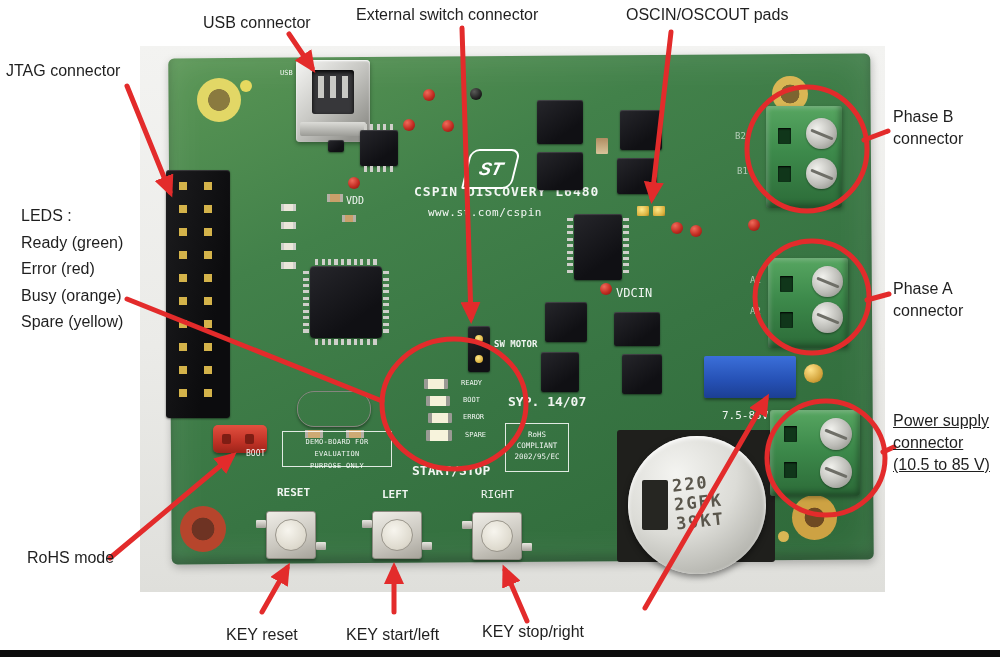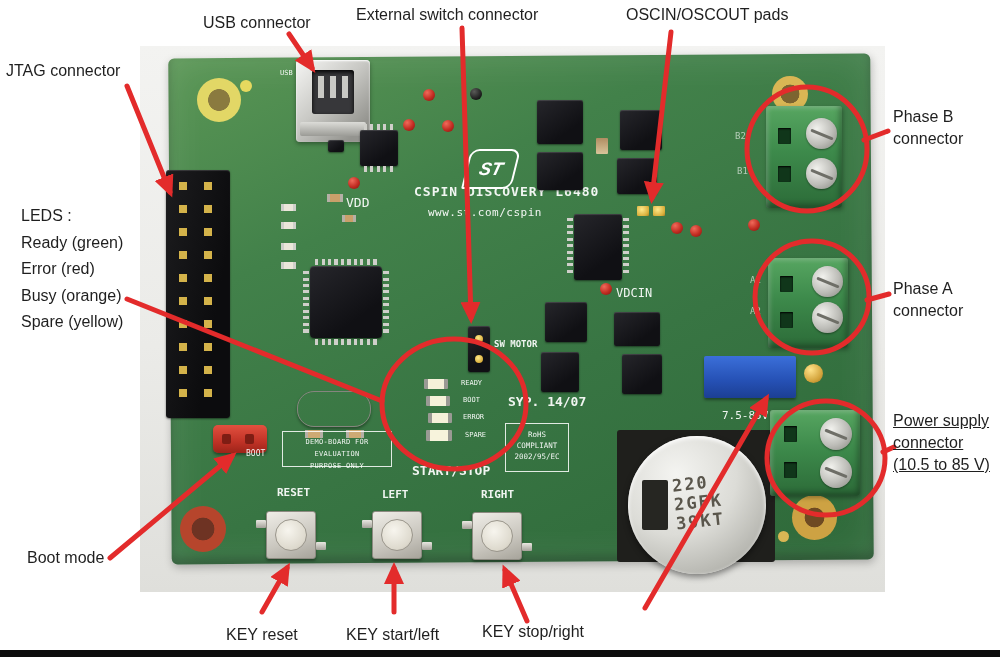--- a/index.html
+++ b/index.html
@@ -95,21 +95,21 @@
     <div class="pins-h abs" style="left:4px;right:4px;top:-6px;"></div>
     <div class="pins-h abs" style="left:4px;right:4px;bottom:-6px;"></div>
   </div>
   <div class="abs chip" style="left:328px;top:140px;width:16px;height:12px;"></div>
 
   <div class="abs tp" style="left:423px;top:89px;"></div>
   <div class="abs tp tp-black" style="left:470px;top:88px;"></div>
   <div class="abs tp" style="left:403px;top:119px;"></div>
   <div class="abs tp" style="left:442px;top:120px;"></div>
   <div class="abs tp" style="left:348px;top:177px;"></div>
-  <div class="abs silk" style="left:346px;top:195px;font-size:13px;">VDD</div>
+  <div class="abs silk" style="left:346px;top:195px;font-size:10px;">VDD</div>
   <div class="abs tp" style="left:671px;top:222px;"></div>
   <div class="abs tp" style="left:690px;top:225px;"></div>
   <div class="abs tp" style="left:748px;top:219px;"></div>
   <div class="abs tp" style="left:600px;top:283px;"></div>
   <div class="abs silk" style="left:616px;top:286px;font-size:12px;">VDCIN</div>
 
   <div class="abs" style="left:466px;top:149px;width:46px;height:36px;border:2.5px solid #fff;border-radius:9px 9px 9px 2px;
               transform:skewX(-14deg);display:flex;align-items:center;justify-content:center;">
     <span style="color:#fff;font-weight:bold;font-style:italic;font-size:18px;font-family:'Liberation Sans',sans-serif;">ST</span>
   </div>
@@ -229,21 +229,21 @@
 
   <div class="abs term" style="left:770px;top:410px;width:90px;height:86px;">
     <div class="abs slot" style="left:14px;top:16px;width:13px;height:16px;"></div>
     <div class="abs slot" style="left:14px;top:52px;width:13px;height:16px;"></div>
     <div class="abs screw" style="left:50px;top:8px;width:32px;height:32px;"></div>
     <div class="abs screw" style="left:50px;top:46px;width:32px;height:32px;"></div>
   </div>
 
   <div class="abs silk" style="left:277px;top:486px;font-size:11px;font-weight:bold;">RESET</div>
   <div class="abs silk" style="left:382px;top:488px;font-size:11px;font-weight:bold;">LEFT</div>
-  <div class="abs silk" style="left:481px;top:488px;font-size:11px;font-weight:bold;">RIGHT</div>
+  <div class="abs silk" style="left:481px;top:488px;font-size:11px;font-weight:normal;">RIGHT</div>
 
   <div class="abs btn" style="left:266px;top:511px;width:48px;height:46px;">
     <div class="cap-c"></div>
     <div class="tab" style="left:-11px;top:8px;"></div>
     <div class="tab" style="right:-11px;top:30px;"></div>
   </div>
   <div class="abs btn" style="left:372px;top:511px;width:48px;height:46px;">
     <div class="cap-c"></div>
     <div class="tab" style="left:-11px;top:8px;"></div>
     <div class="tab" style="right:-11px;top:30px;"></div>
@@ -301,19 +301,19 @@
   <div class="abs callout lbl-layer" style="left:893px;top:278px;">
     <div>Phase A</div>
     <div>connector</div>
   </div>
   <div class="abs callout lbl-layer" style="left:893px;top:410px;text-decoration:underline;">
     <div>Power supply</div>
     <div>connector</div>
     <div>(10.5 to 85 V)</div>
   </div>
 
-  <div class="abs callout lbl-layer" style="left:27px;top:547px;">Boot mode</div>
+  <div class="abs callout lbl-layer" style="left:27px;top:547px;">RoHS mode</div>
   <div class="abs callout lbl-layer" style="left:226px;top:624px;">KEY reset</div>
   <div class="abs callout lbl-layer" style="left:346px;top:624px;">KEY start/left</div>
   <div class="abs callout lbl-layer" style="left:482px;top:621px;">KEY stop/right</div>
 
   <div class="abs bottom-rule"></div>
 </div>
 
 </body></html>

